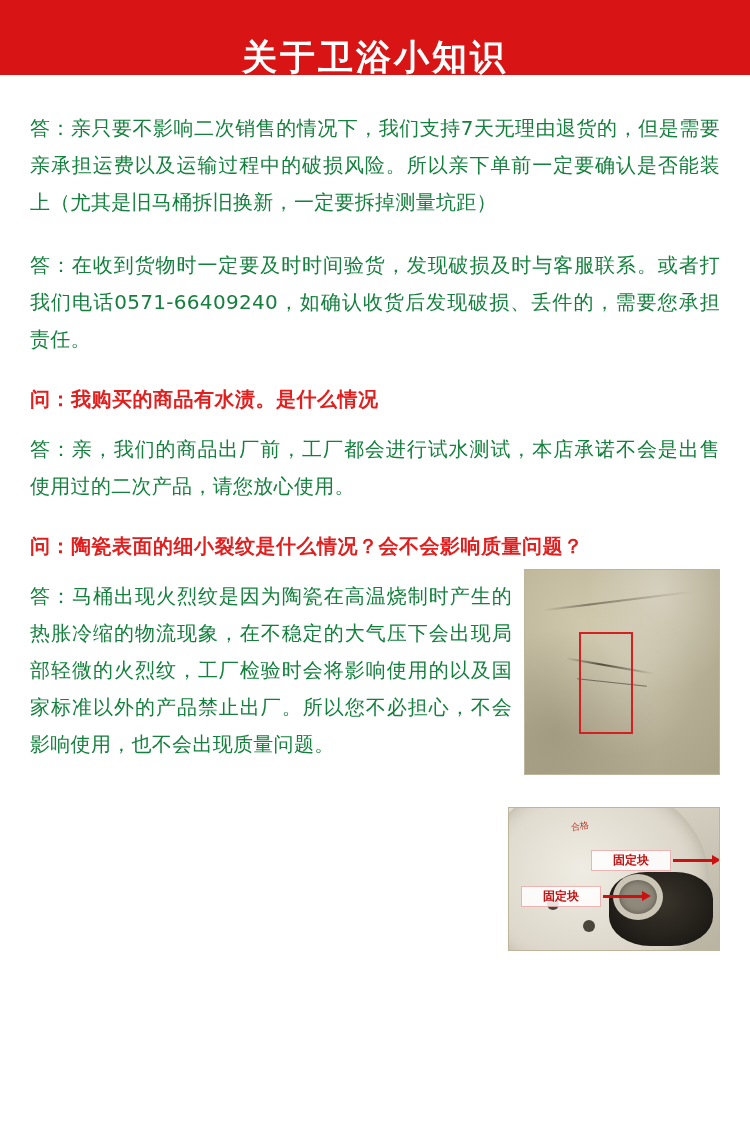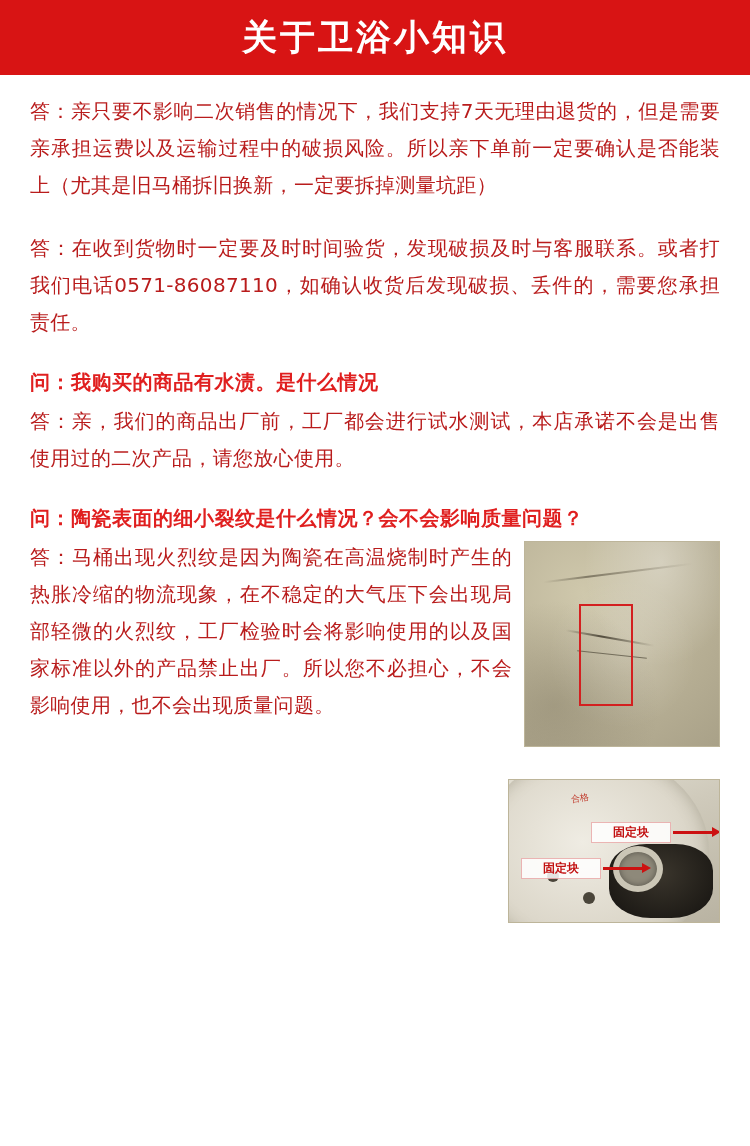--- a/index.html
+++ b/index.html
@@ -15,21 +15,21 @@
     width: 750px;
     height: 1146px;
     position: relative;
     background: #fff;
   }
   .header {
     width: 750px;
     height: 75px;
     background: #d81414;
     display: flex;
-    align-items: center;
+    align-items: flex-end;
     justify-content: center;
   }
   .header-title {
     color: #ffffff;
     font-size: 35px;
     font-weight: bold;
     letter-spacing: 3px;
     line-height: 1;
   }
   .content {
@@ -41,25 +41,26 @@
   }
   .question {
     color: #e01f1f;
     font-size: 20px;
     font-weight: bold;
     line-height: 1.5;
     margin-bottom: 6px;
     letter-spacing: 0.5px;
   }
   .answer {
-    color: #b91c1c;
+    color: #15803d;
     font-size: 20px;
     line-height: 1.85;
     letter-spacing: 0.3px;
     text-align: justify;
+    margin-top: 17px;
   }
   
   .with-photo .answer {
     
   }
   .photo-crack {
     float: right;
     width: 196px;
     height: 206px;
     margin: 2px 0 4px 12px;
@@ -197,21 +198,21 @@
     <div class="header-title">关于卫浴小知识</div>
   </div>
 
   <div class="content">
 
     <div class="qa-block">
       <div class="answer">答：亲只要不影响二次销售的情况下，我们支持7天无理由退货的，但是需要亲承担运费以及运输过程中的破损风险。所以亲下单前一定要确认是否能装上（尤其是旧马桶拆旧换新，一定要拆掉测量坑距）</div>
     </div>
 
     <div class="qa-block">
-      <div class="answer">答：在收到货物时一定要及时时间验货，发现破损及时与客服联系。或者打我们电话0571-86087110，如确认收货后发现破损、丢件的，需要您承担责任。</div>
+      <div class="answer">答：在收到货物时一定要及时时间验货，发现破损及时与客服联系。或者打我们电话0571-66409240，如确认收货后发现破损、丢件的，需要您承担责任。</div>
     </div>
 
     <div class="qa-block">
       <div class="question">问：我购买的商品有水渍。是什么情况</div>
       <div class="answer">答：亲，我们的商品出厂前，工厂都会进行试水测试，本店承诺不会是出售使用过的二次产品，请您放心使用。</div>
     </div>
 
     <div class="qa-block with-photo clearfix">
       <div class="question">问：陶瓷表面的细小裂纹是什么情况？会不会影响质量问题？</div>
       <div class="photo-crack">

